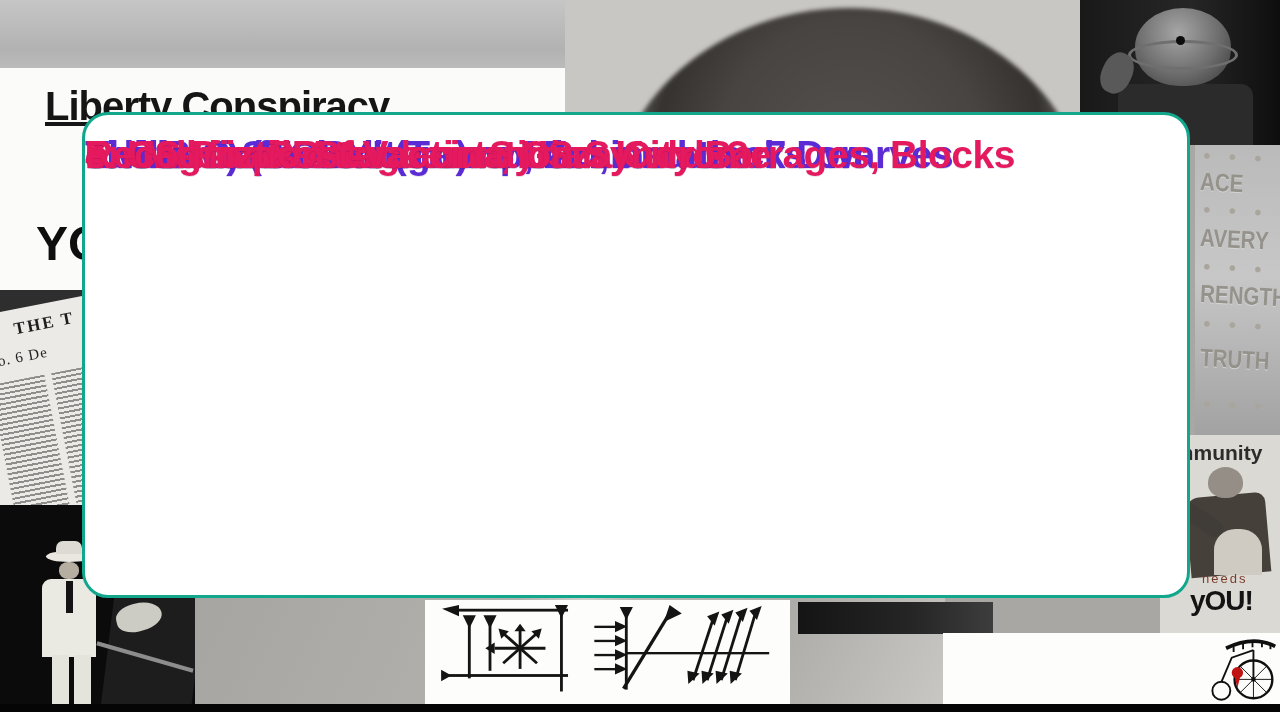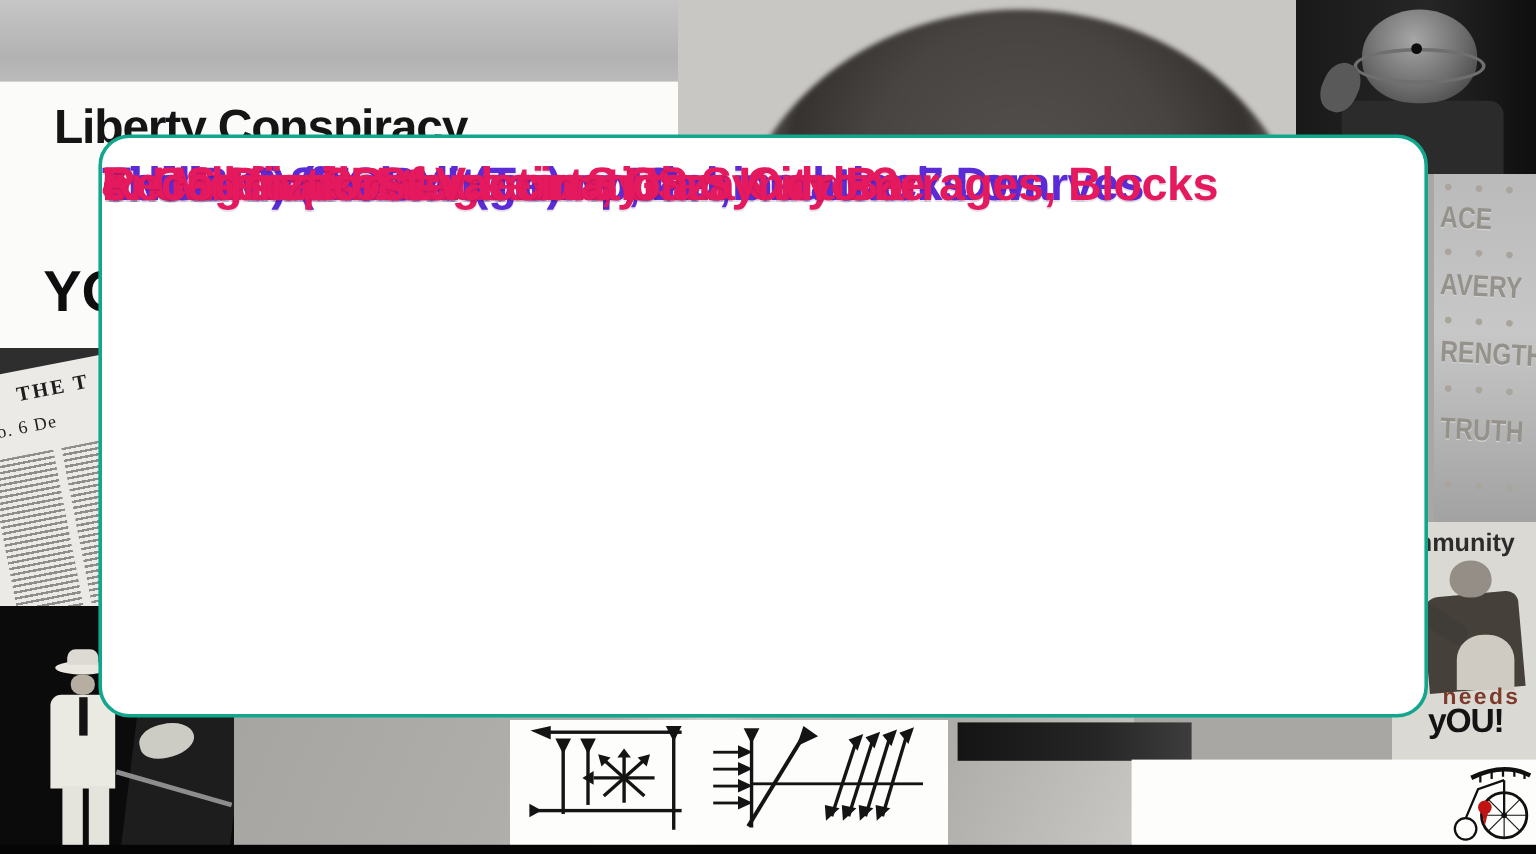--- a/index.html
+++ b/index.html
@@ -4,21 +4,21 @@
 <style>
   html,body{margin:0;padding:0;background:#222;}
   #stage{position:relative;width:1280px;height:712px;overflow:hidden;background:#a9a7a4;
          font-family:"Liberation Sans",sans-serif;}
   #stage *{position:absolute;box-sizing:border-box;}
 
   
   .topleft-gray{left:0;top:0;width:565px;height:70px;
     background:linear-gradient(180deg,#c6c6c6 0%,#b2b2b2 70%,#bcbcbc 100%);}
   .liberty-paper{left:0;top:68px;width:565px;height:230px;background:#fbfbfa;}
-  .liberty-title{left:45px;top:16px;font-size:40px;font-weight:700;color:#151515;letter-spacing:-1px;}
+  .liberty-title{left:45px;top:16px;font-size:40px;font-weight:700;color:#151515;letter-spacing:-1px;text-decoration:underline;}
   .liberty-partial{left:36px;top:148px;font-size:48px;font-weight:700;color:#0e0e0e;}
 
   .newspaper-photo{left:0;top:290px;width:195px;height:218px;background:#2e2e2e;overflow:hidden;}
   .np-paper{left:-50px;top:10px;width:245px;height:235px;background:#eceae6;transform:rotate(-11deg);}
   .np-masthead{left:82px;top:10px;font-family:"Liberation Serif",serif;font-size:17px;font-weight:700;color:#1d1d1d;letter-spacing:2px;}
   .np-dateline{left:48px;top:40px;font-family:"Liberation Serif",serif;font-size:15px;color:#222;letter-spacing:1px;}
   .np-col{top:70px;width:55px;height:150px;opacity:.75;
     background:repeating-linear-gradient(180deg,#6f6f6f 0 2px,transparent 2px 5px);}
   .np-col.c1{left:48px;} .np-col.c2{left:110px;}
   .np-portrait{left:170px;top:52px;width:55px;height:110px;background:linear-gradient(180deg,#9a9a96,#6e6e6a);}
@@ -57,21 +57,21 @@
   .sp-d0{top:4px;} .sp-w1{top:22px;} .sp-d1{top:58px;} .sp-w2{top:78px;} .sp-d2{top:115px;}
   .sp-w3{top:134px;} .sp-d3{top:172px;} .sp-w4{top:198px;} .sp-d4{top:252px;}
 
   .community-poster{left:1160px;top:435px;width:120px;height:205px;background:#dbd9d3;overflow:hidden;}
   .cp-line1{left:2px;top:6px;font-weight:700;font-size:21px;color:#2c2c2c;}
   .cp-head{left:48px;top:32px;width:35px;height:31px;background:#958e86;border-radius:50% 50% 46% 46%;}
   .cp-body{left:28px;top:60px;width:80px;height:80px;background:#45403a;border-radius:14px 10px 0 0;transform:rotate(-5deg);}
   .cp-shirt{left:54px;top:94px;width:48px;height:46px;background:#cfcbc3;border-radius:45% 45% 0 0;}
   .cp-arm{left:16px;top:76px;width:50px;height:17px;background:#403d38;border-radius:9px;transform:rotate(33deg);}
   .cp-fist{left:12px;top:96px;width:17px;height:14px;background:#8b847b;border-radius:50%;}
-  .cp-needs{left:42px;top:136px;font-size:19px;font-weight:700;color:#7d3c2b;letter-spacing:2px;}
+  .cp-needs{left:42px;top:136px;font-size:13px;font-weight:400;color:#7d3c2b;letter-spacing:2px;}
   .cp-you{left:30px;top:150px;font-size:28px;font-weight:800;color:#131313;letter-spacing:-1px;}
 
   .shoulder-gray{left:195px;top:598px;width:750px;height:107px;
     background:linear-gradient(115deg,#a7a5a2 0%,#b2b0ad 40%,#d2d0cd 49%,#bab8b5 55%,#aeaca9 75%,#c9c7c4 100%);}
 
   .cuneiform-strip{left:425px;top:600px;width:365px;height:104px;background:#fdfdfb;
     display:flex;align-items:center;justify-content:center;}
 
   .bastiat-hair{left:798px;top:602px;width:195px;height:32px;
     background:linear-gradient(90deg,#141414,#262626 60%,#3d3d3d);}

